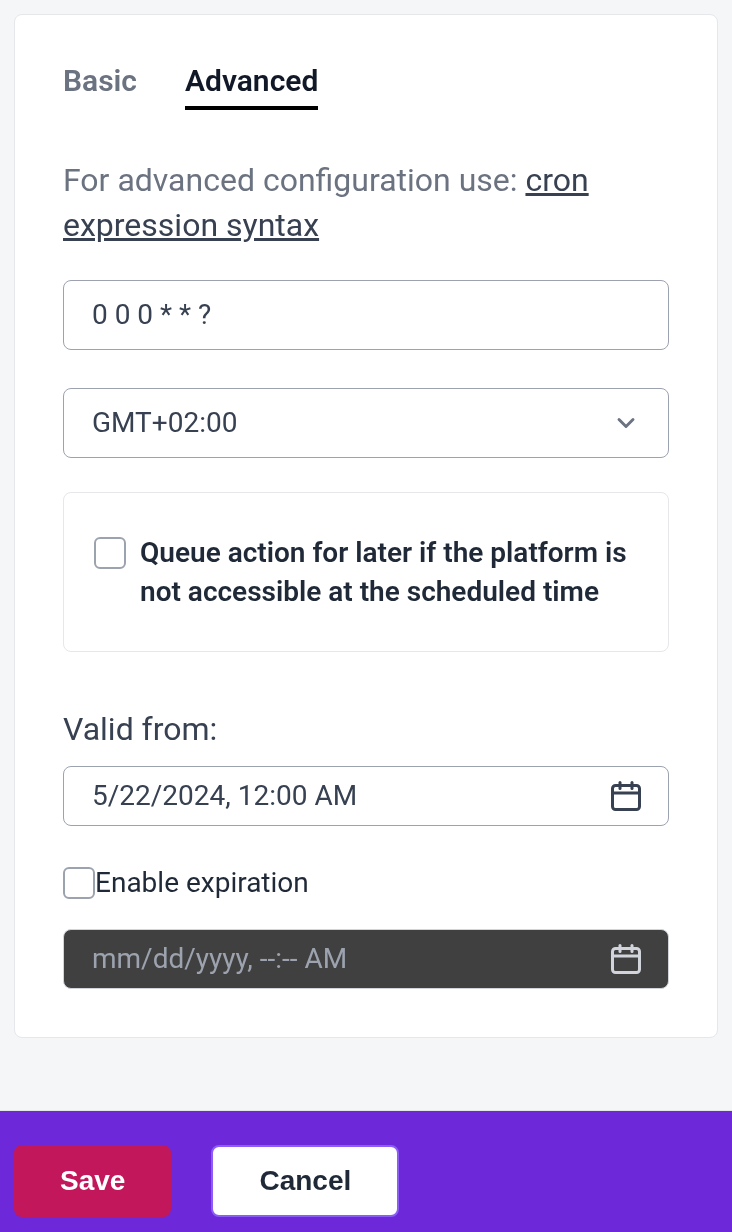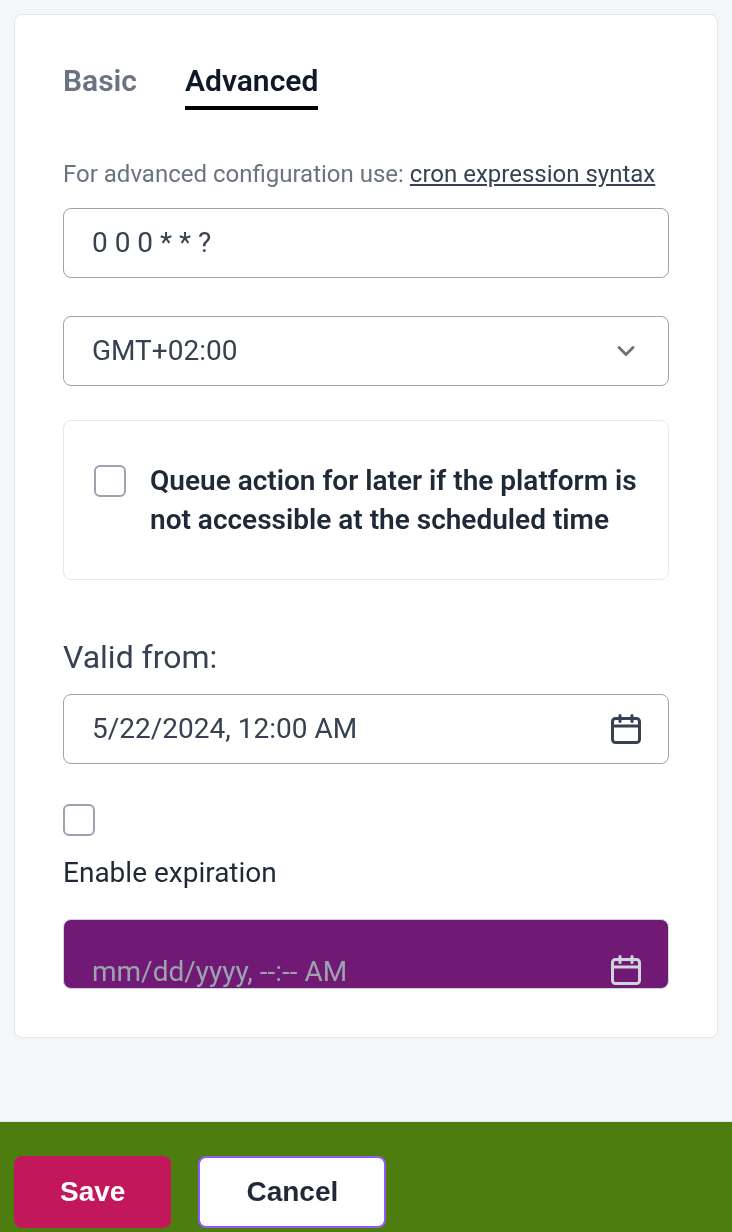--- a/index.html
+++ b/index.html
@@ -33,24 +33,24 @@
       font-weight: 600;
       color: #6b7280;
       cursor: pointer;
       padding-bottom: 8px;
     }
     .tab.active {
       color: #111827;
       border-bottom: 4px solid #000000;
     }
     .help-text {
-      font-size: 24px;
+      font-size: 32px;
       color: #6b7280;
       line-height: 1.4;
-      margin-bottom: 16px;
+      margin-bottom: 32px;
     }
     .help-text .link {
       color: #374151;
       text-decoration: underline;
       cursor: pointer;
     }
     .input-box {
       width: 100%;
       height: 70px;
       border: 1px solid #9ca3af;
@@ -79,21 +79,21 @@
     }
     .chevron-icon {
       flex-shrink: 0;
     }
     .queue-box {
       border: 1px solid #e5e7eb;
       border-radius: 8px;
       padding: 40px 30px;
       display: flex;
       align-items: flex-start;
-      gap: 24px;
+      gap: 14px;
       margin-top: 18px;
       margin-bottom: 58px;
     }
     .checkbox {
       width: 32px;
       height: 32px;
       border: 2px solid #9ca3af;
       border-radius: 6px;
       flex-shrink: 0;
       cursor: pointer;
@@ -107,67 +107,64 @@
       line-height: 1.4;
     }
     .field-label {
       font-size: 32px;
       color: #374151;
       margin-bottom: 18px;
       display: block;
     }
     .date-box {
       width: 100%;
-      height: 70px;
+      height: 60px;
       border: 1px solid #9ca3af;
       border-radius: 8px;
       padding: 0 24px 0 28px;
       display: flex;
       align-items: center;
       justify-content: space-between;
       margin-bottom: 40px;
     }
     .date-box.disabled {
-      background: #701a75;
+      background: #404040;
       border-color: #d1d5db;
-      align-items: flex-end;
     }
     .date-value {
       font-size: 28px;
       color: #374151;
     }
     .date-box.disabled .date-value {
       color: #9ca3af;
     }
     .calendar-icon {
       flex-shrink: 0;
     }
     .expiration-row {
       display: flex;
-      align-items: flex-start;
-      gap: 20px;
+      align-items: flex-end;
       margin-bottom: 30px;
-      flex-direction: column;
     }
     .expiration-row .checkbox {
       margin-top: 0;
     }
     .expiration-label {
       font-size: 28px;
       color: #1f2937;
     }
     .spacer {
       flex: 1;
     }
     .footer {
       border-top: 1px solid #e5e7eb;
-      background: #4d7c0f;
-      padding: 34px 14px 4px 14px;
-      display: flex;
-      gap: 19px;
+      background: #6d28d9;
+      padding: 34px 14px 15px 14px;
+      display: flex;
+      gap: 32px;
     }
     .btn {
       height: 72px;
       border-radius: 8px;
       font-size: 28px;
       font-weight: 600;
       cursor: pointer;
       display: flex;
       align-items: center;
       justify-content: center;

